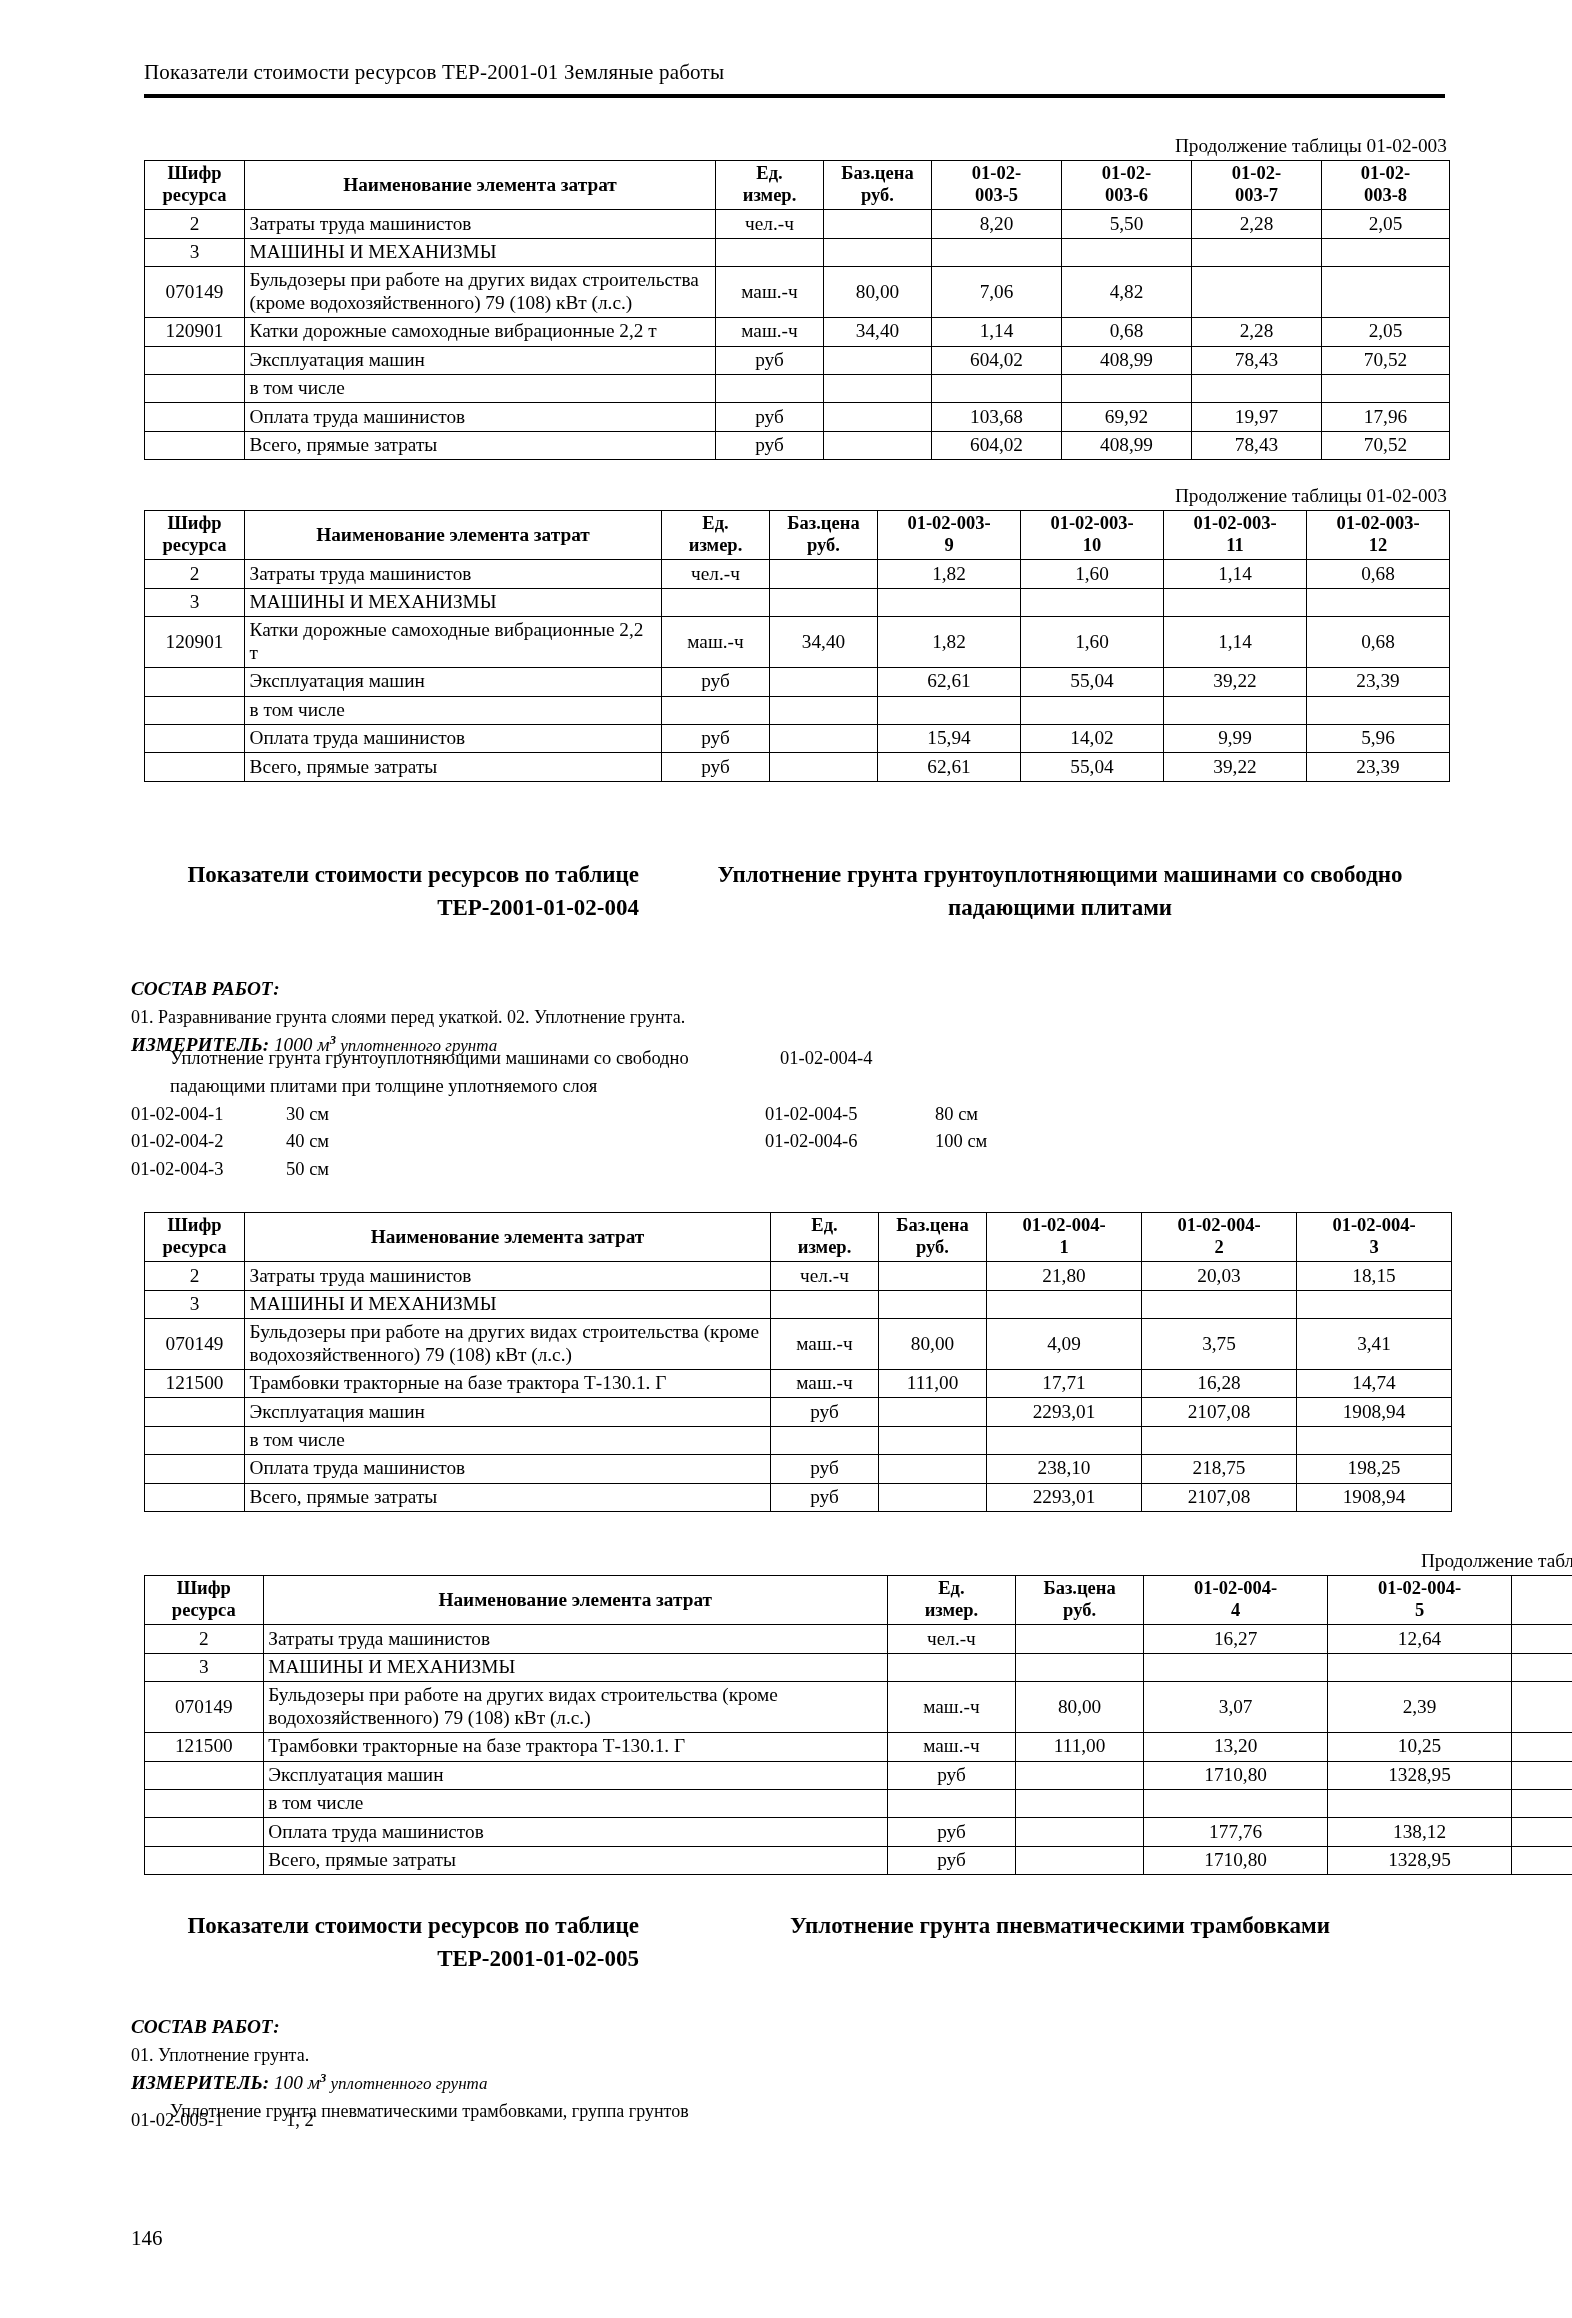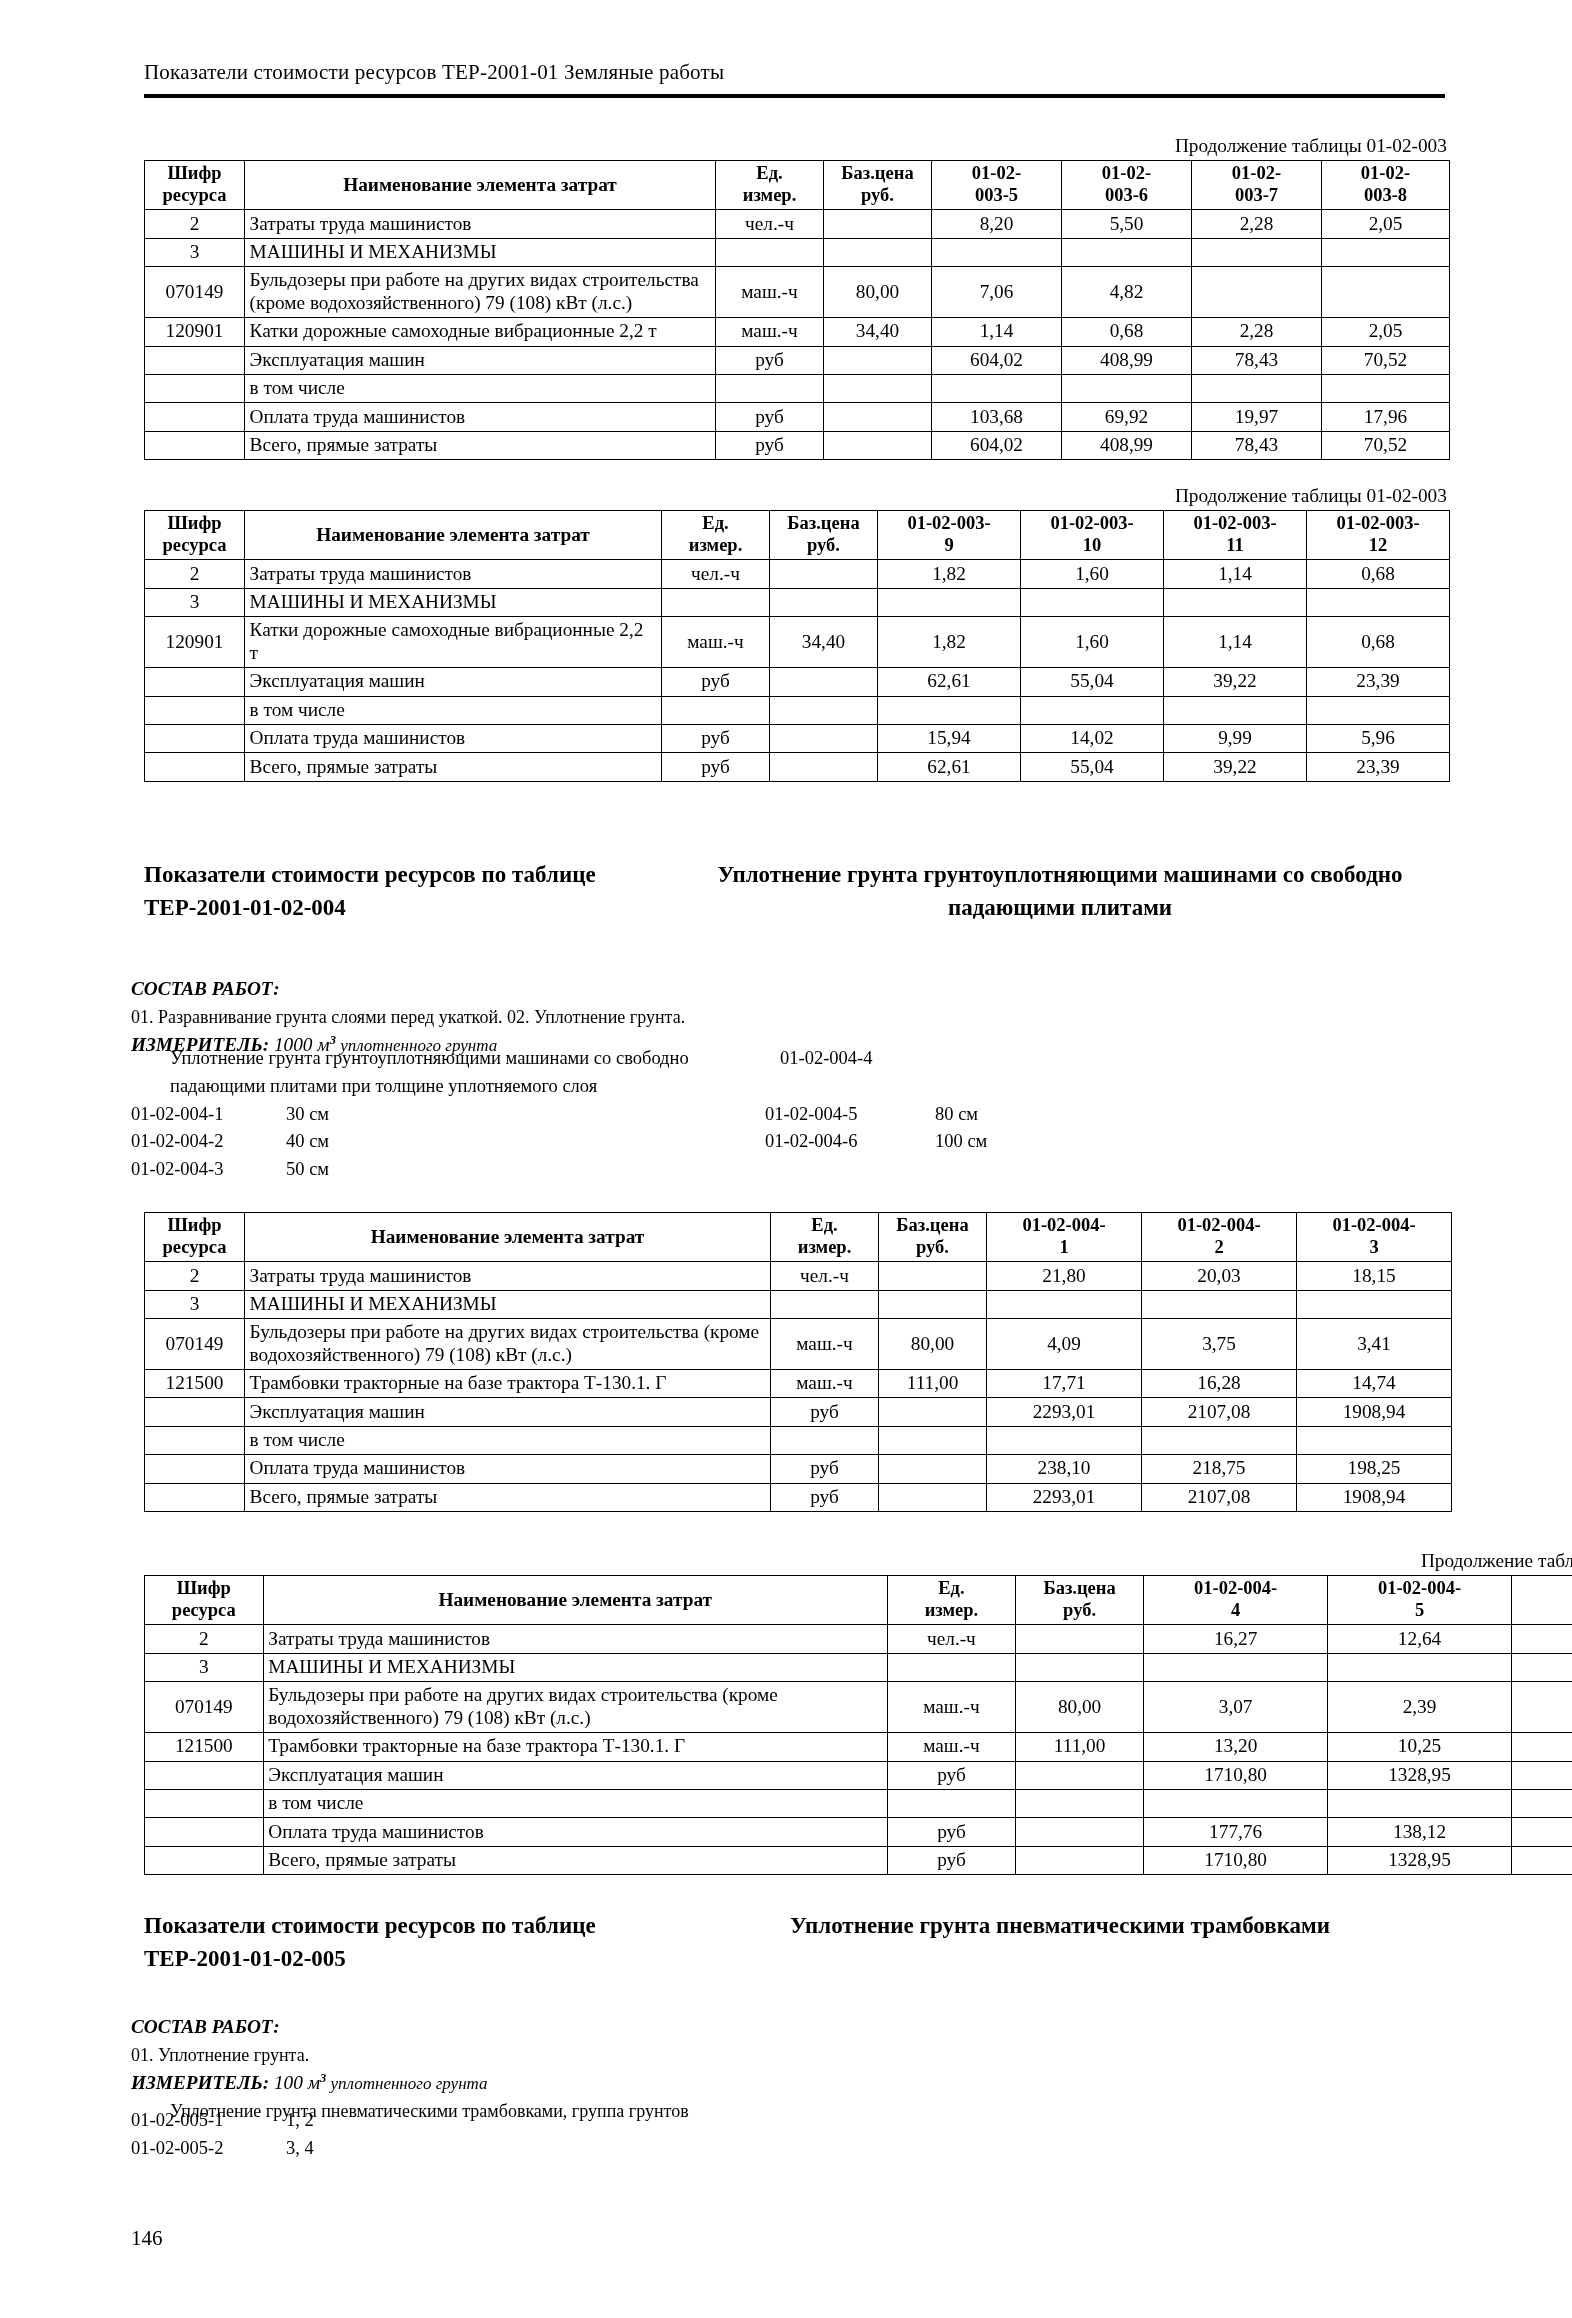--- a/index.html
+++ b/index.html
@@ -52,21 +52,21 @@
   .wrap2 { position:absolute; left:144px; top:485px;  width:1306px; }
   .wrap3 { position:absolute; left:144px; top:1212px; width:1306px; }
   .wrap4 { position:absolute; left:144px; top:1550px; width:1552px; }
 
   
   .secthead {
     position:absolute; left:144px; width:1314px;
     display:flex; gap:23px;
     font-weight:bold; font-size:23px; line-height:1.45;
   }
-  .secthead .left  { width:495px; text-align:left; }
+  .secthead .left  { width:495px; text-align:right; }
   .secthead .right { flex:1; text-align:center; }
   .sh1 { top:858px; }
   .sh2 { top:1909px; }
 
   
   .cow { position:absolute; left:131px; width:1360px; font-size:18.5px; line-height:1.5; }
   .cow1 { top:975px; }
   .cow2 { top:2013px; }
   .cow .ttl { font-weight:bold; font-style:italic; font-size:19.3px; }
   .cow .meas { font-weight:bold; font-style:italic; font-size:19.3px; }
@@ -634,21 +634,17 @@
       <span class="norm" style="font-style:italic">100 м</span><sup>3</sup><span class="norm" style="font-style:italic;font-size:17px"> уплотненного грунта</span>
     </div>
     <div class="plain indent" style="padding-left:39px">Уплотнение грунта пневматическими трамбовками, группа грунтов</div>
   </div>
 
   <div class="codes codes2">
     <div class="row">
       <div class="cA">01-02-005-1</div>
       <div class="cB">1, 2</div>
     </div>
-    <div class="row">
-      <div class="cA">01-02-005-2</div>
-      <div class="cB">3, 4</div>
-    </div>
   </div>
 
   <div class="pageno">146</div>
 </div>
 
 
 </body></html>

